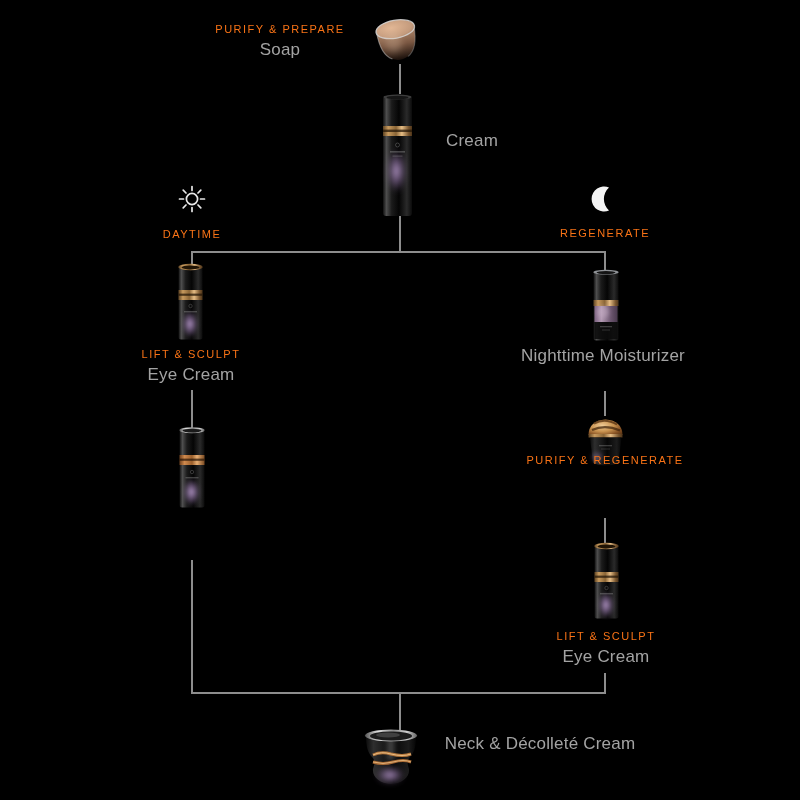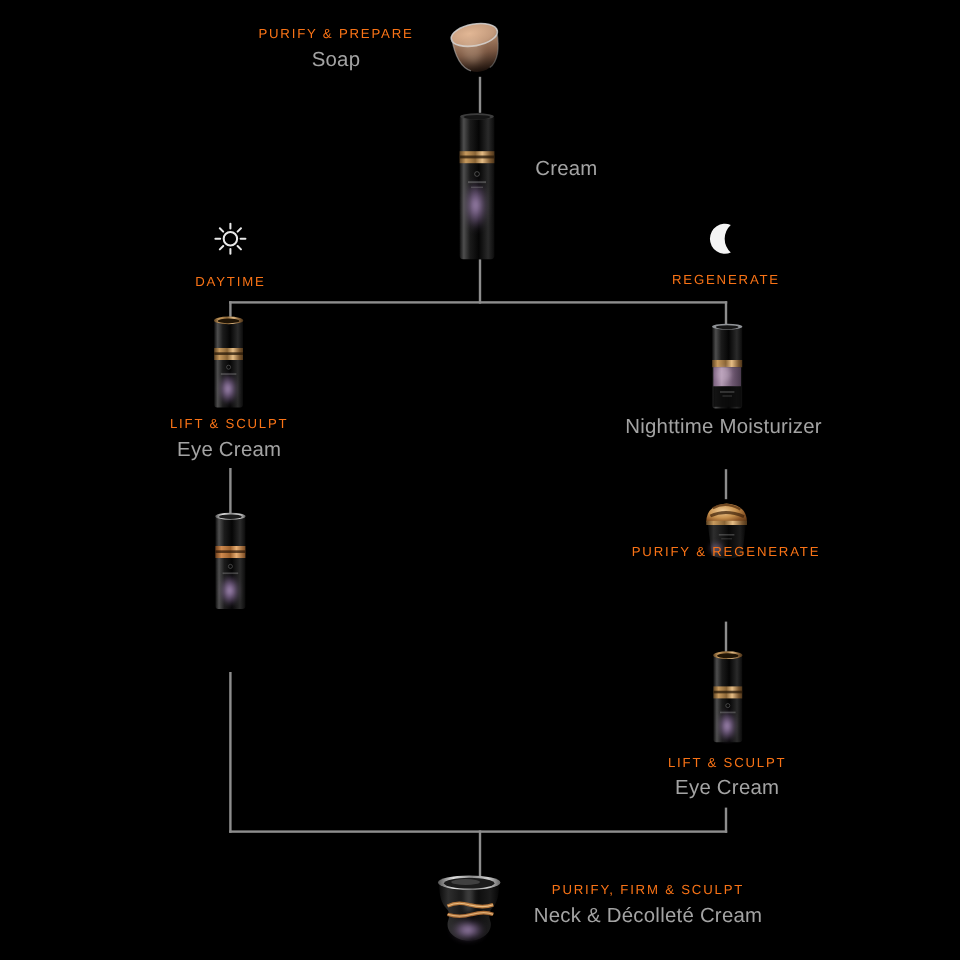--- a/index.html
+++ b/index.html
@@ -259,17 +259,16 @@
       <ellipse cx="30" cy="9" rx="21" ry="4.5" fill="#1b1b1b"></ellipse>
       <ellipse cx="27" cy="8" rx="12" ry="2.5" fill="#4a4a4a" opacity=".8"></ellipse>
       <path d="M12 28 Q20 24 30 27 Q42 30 50 27" fill="none" stroke="#b5773c" stroke-width="3"></path>
       <path d="M12 28 Q20 24 30 27 Q42 30 50 27" fill="none" stroke="#e8bc82" stroke-width="1"></path>
       <path d="M12 35 Q22 38 32 35 Q43 32 50 35" fill="none" stroke="#a86a34" stroke-width="3"></path>
       <path d="M12 35 Q22 38 32 35 Q43 32 50 35" fill="none" stroke="#dfae74" stroke-width="1"></path>
       <ellipse cx="29" cy="48" rx="14" ry="8.5" fill="url(#purpleR)" filter="url(#blurM)"></ellipse>
     </svg>
   </div>
   <div class="label" style="left:430px;top:733px;width:220px">
-    <div class="t1">PURIFY, FIRM &amp; SCULPT</div>
     <div class="t2">Neck &amp; Décolleté Cream</div>
   </div>
 
 </div>
 
 </body></html>

